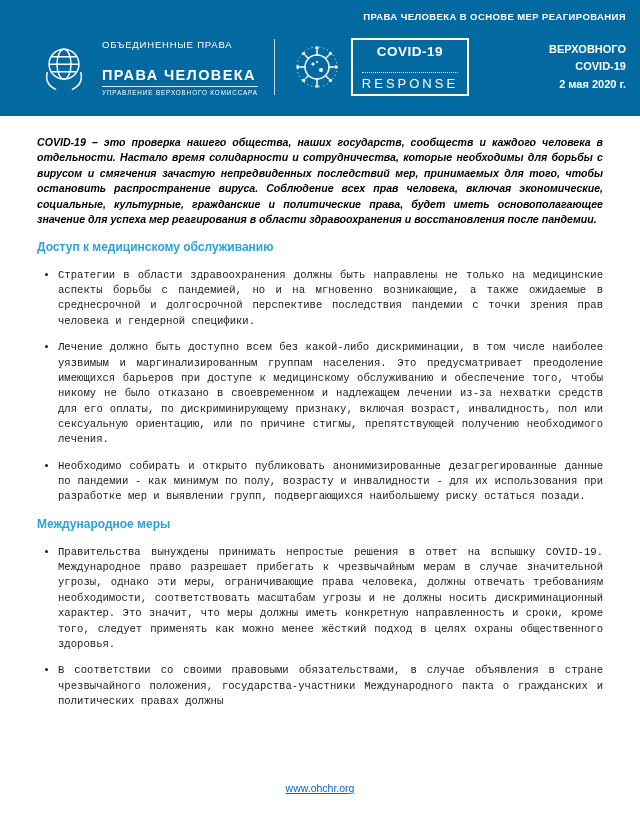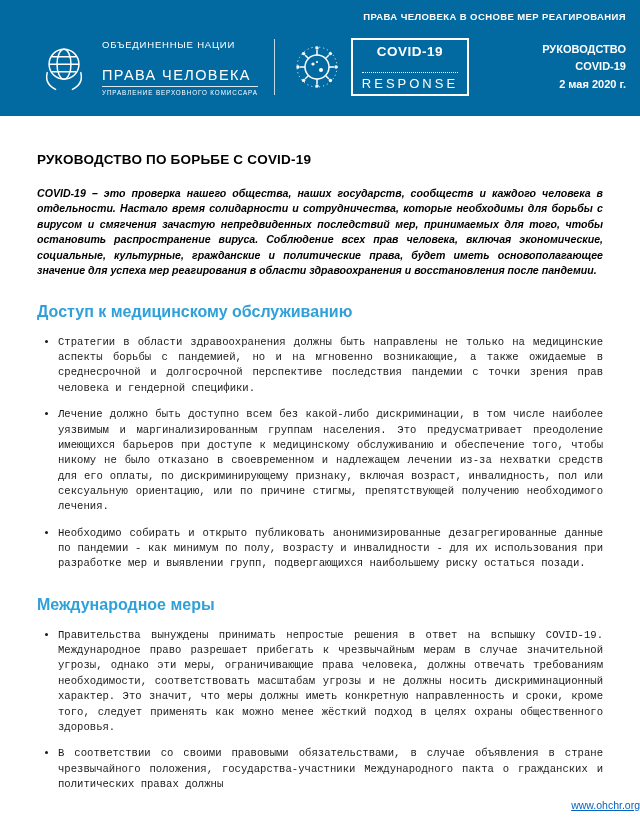--- a/index.html
+++ b/index.html
@@ -16,21 +16,21 @@
     position:absolute; top:11px; right:14px;
     font-size:9.5px; font-weight:bold; letter-spacing:0.4px;
   }
   .banner-row {
     position:absolute; top:38px; left:36px; right:14px;
     display:flex; align-items:center;
   }
   .un-logo { display:flex; align-items:center; }
   .un-text { margin-left:10px; }
   .un-line1 { font-size:9.5px; letter-spacing:0.8px; }
-  .un-line2 { font-size:14.5px; font-weight:normal; letter-spacing:1.4px; margin-top:17px; }
+  .un-line2 { font-size:14.5px; font-weight:bold; letter-spacing:1.4px; margin-top:17px; }
   .un-line3 {
     font-size:6.3px; letter-spacing:0.9px; margin-top:3px;
     border-top:1px solid rgba(255,255,255,0.85); padding-top:2px; width:fit-content;
   }
   .v-divider { width:1px; height:56px; background:rgba(255,255,255,0.75); margin:0 16px; }
   .covid-logo { display:flex; align-items:center; }
   .covid-box {
     border:2px solid #fff; text-align:center; padding:4px 9px 3px; margin-left:8px;
   }
   .covid-line1 { font-size:13.5px; font-weight:bold; letter-spacing:0.5px; }
@@ -45,29 +45,29 @@
   
   main { padding:0 37px; }
   h1.doc-title {
     margin:36px 0 0; font-size:13.5px; font-weight:bold; color:#000; letter-spacing:0.2px;
   }
   p.intro {
     margin:19px 0 0; font-weight:bold; font-style:italic;
     font-size:10.6px; line-height:1.46; text-align:justify; color:#000;
   }
   h2.section-heading {
-    margin:24px 0 0; font-size:16px; font-weight:bold; color:#2FA0D8;
+    margin:12px 0 0; font-size:12px; font-weight:bold; color:#2FA0D8;
   }
   ul.bullets { margin:14px 0 0; padding-left:21px;font-family:Liberation Mono, monospace; }
   ul.bullets li {
     margin-bottom:11px; text-align:justify;
     font-size:10.6px; line-height:1.45;
   }
   
-  footer { position:absolute; bottom:15px; left:0; right:0; text-align:right; }
+  footer { position:absolute; bottom:32px; left:0; right:0; text-align:center; }
   footer a { color:#0563C1; text-decoration:underline; font-size:10.5px; }
 </style>
 </head>
 <body>
 
 <div class="page">
 
   <header class="banner">
     <div class="tagline">ПРАВА ЧЕЛОВЕКА В ОСНОВЕ МЕР РЕАГИРОВАНИЯ</div>
 
@@ -79,21 +79,21 @@
             <circle cx="30" cy="27" r="16"></circle>
             <ellipse cx="30" cy="27" rx="7.5" ry="16"></ellipse>
             <path d="M14.5 27 H45.5"></path>
             <path d="M17.5 19 H42.5"></path>
             <path d="M17.5 35 H42.5"></path>
             <path d="M12 36 q -3 12 9 18"></path>
             <path d="M48 36 q 3 12 -9 18"></path>
           </g>
         </svg>
         <div class="un-text">
-          <div class="un-line1">ОБЪЕДИНЕННЫЕ НАЦИИ</div>
+          <div class="un-line1">ОБЪЕДИНЕННЫЕ ПРАВА</div>
           <div class="un-line2">ПРАВА ЧЕЛОВЕКА</div>
           <div class="un-line3">УПРАВЛЕНИЕ ВЕРХОВНОГО КОМИССАРА</div>
         </div>
       </div>
 
       <div class="v-divider"></div>
 
       <div class="covid-logo">
         <svg width="52" height="52" viewBox="0 0 52 52" aria-hidden="true">
           <g stroke="#ffffff" fill="none" stroke-width="1.5">
@@ -122,30 +122,29 @@
               <circle cx="26" cy="21" r="1.1"></circle>
           </g>
         </svg>
         <div class="covid-box">
           <div class="covid-line1">COVID-19</div>
           <div class="covid-line2">RESPONSE</div>
         </div>
       </div>
 
       <div class="doc-meta">
-        <div>РУКОВОДСТВО</div>
+        <div>ВЕРХОВНОГО</div>
         <div>COVID-19</div>
         <div>2 мая 2020 г.</div>
       </div>
 
     </div>
   </header>
 
   <main>
-    <h1 class="doc-title">РУКОВОДСТВО ПО БОРЬБЕ С COVID-19</h1>
 
     <p class="intro">COVID-19 – это проверка нашего общества, наших государств, сообществ и каждого человека в отдельности. Настало время солидарности и сотрудничества, которые необходимы для борьбы с вирусом и смягчения зачастую непредвиденных последствий мер, принимаемых для того, чтобы остановить распространение вируса. Соблюдение всех прав человека, включая экономические, социальные, культурные, гражданские и политические права, будет иметь основополагающее значение для успеха мер реагирования в области здравоохранения и восстановления после пандемии.</p>
 
     <h2 class="section-heading">Доступ к медицинскому обслуживанию</h2>
     <ul class="bullets">
       <li>Стратегии в области здравоохранения должны быть направлены не только на медицинские аспекты борьбы с пандемией, но и на мгновенно возникающие, а также ожидаемые в среднесрочной и долгосрочной перспективе последствия пандемии с точки зрения прав человека и гендерной специфики.</li>
       <li>Лечение должно быть доступно всем без какой-либо дискриминации, в том числе наиболее уязвимым и маргинализированным группам населения. Это предусматривает преодоление имеющихся барьеров при доступе к медицинскому обслуживанию и обеспечение того, чтобы никому не было отказано в своевременном и надлежащем лечении из-за нехватки средств для его оплаты, по дискриминирующему признаку, включая возраст, инвалидность, пол или сексуальную ориентацию, или по причине стигмы, препятствующей получению необходимого лечения.</li>
       <li>Необходимо собирать и открыто публиковать анонимизированные дезагрегированные данные по пандемии - как минимум по полу, возрасту и инвалидности - для их использования при разработке мер и выявлении групп, подвергающихся наибольшему риску остаться позади.</li>
     </ul>
 

